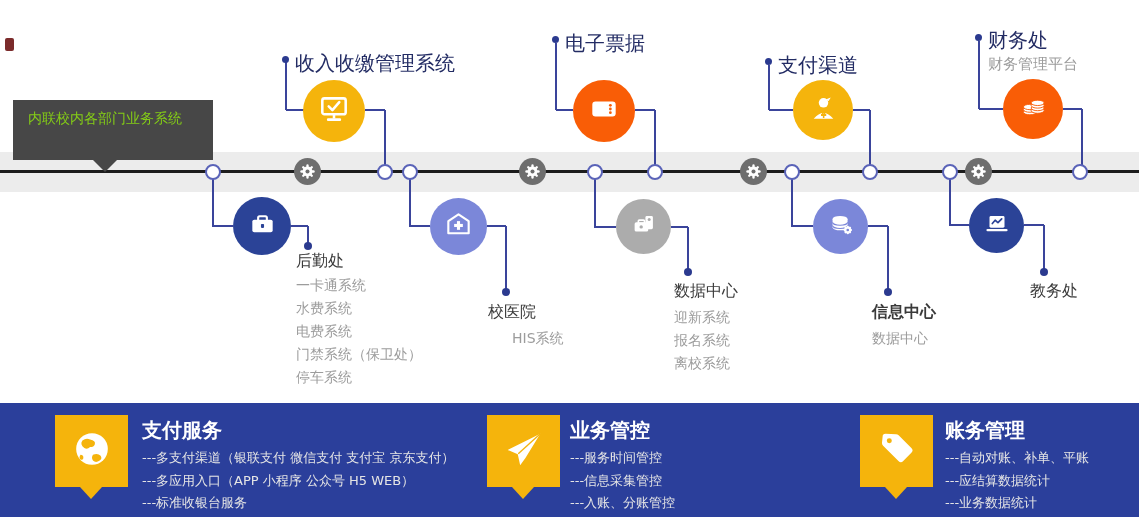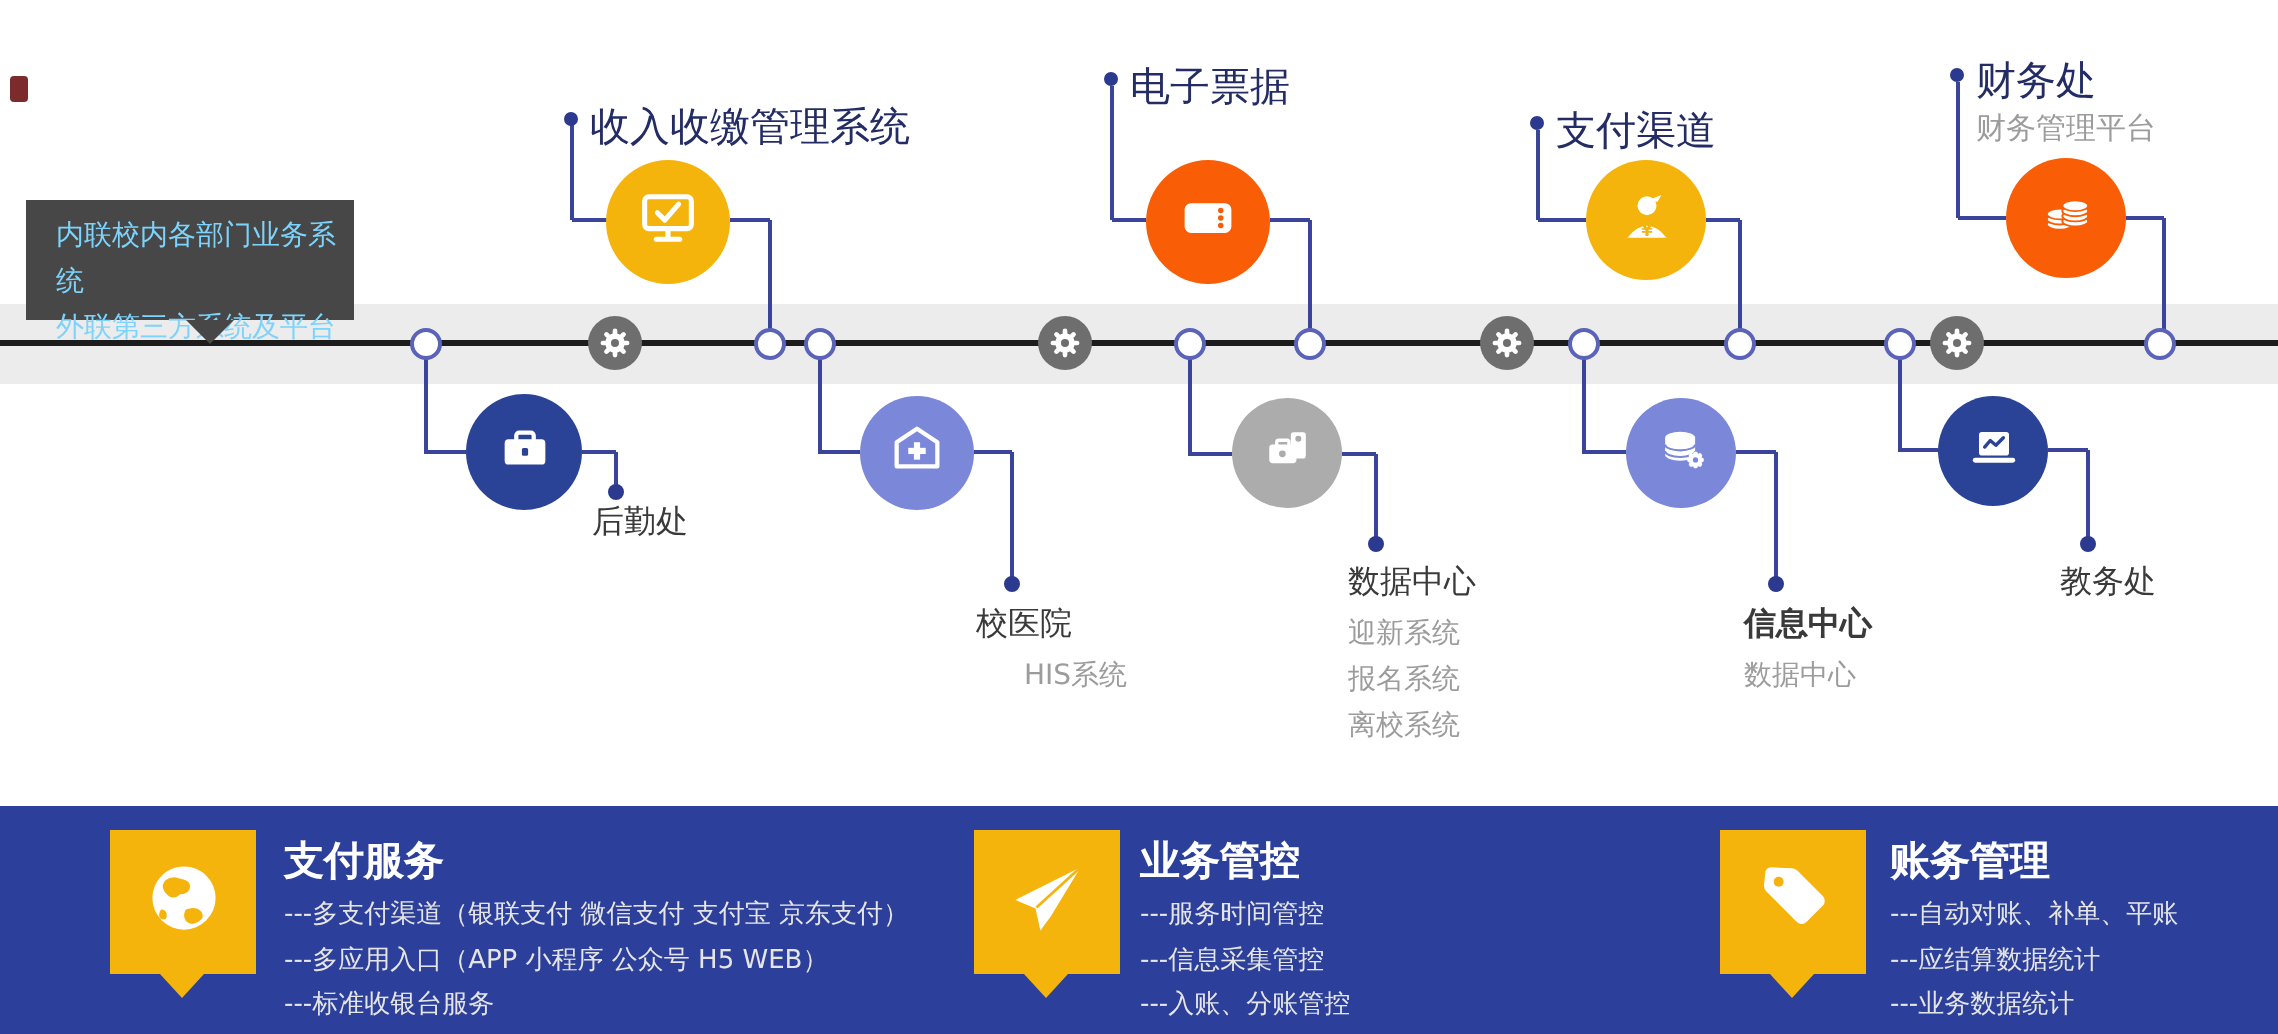--- a/index.html
+++ b/index.html
@@ -17,22 +17,22 @@
   .dot{position:absolute;width:7px;height:7px;border-radius:50%;background:#2B3A8F;z-index:2;}
   .dot8{position:absolute;width:8px;height:8px;border-radius:50%;background:#2B3A8F;z-index:2;}
   
   .circle{position:absolute;border-radius:50%;display:flex;align-items:center;justify-content:center;z-index:2;}
   
   .toplabel{position:absolute;font-size:20px;color:#232C64;white-space:nowrap;z-index:2;}
   .sublabel{position:absolute;font-size:15px;color:#9C9C9C;white-space:nowrap;z-index:2;}
   .btitle{position:absolute;font-size:16px;color:#3A3A3A;white-space:nowrap;z-index:2;}
   .blist{position:absolute;font-size:14px;color:#9C9C9C;line-height:23px;white-space:nowrap;z-index:2;}
   
-  .tooltip{position:absolute;left:13px;top:100px;width:164px;height:60px;background:#474747;z-index:4;
-           color:#7dd3fc;font-size:14px;line-height:23px;padding:7px 0 0 15px;box-sizing:border-box;}
+  .tooltip{position:absolute;left:13px;top:100px;width:200px;height:60px;background:#474747;z-index:4;
+           color:#84cc16;font-size:14px;line-height:23px;padding:7px 0 0 15px;box-sizing:border-box;}
   .tooltip-arrow{position:absolute;left:80px;bottom:-12px;width:0;height:0;
                  border-left:12px solid transparent;border-right:12px solid transparent;border-top:12px solid #474747;}
   
   .footer{position:absolute;left:0;top:403px;width:1139px;height:114px;background:#2B3F9B;z-index:5;}
   .badge{position:absolute;top:12px;width:73px;height:72px;background:#F5B40C;
          display:flex;align-items:center;justify-content:center;}
   .badge-tail{position:absolute;top:84px;width:0;height:0;
               border-left:11px solid transparent;border-right:11px solid transparent;border-top:12px solid #F5B40C;}
   .ftitle{position:absolute;top:14px;color:#fff;font-size:20px;font-weight:bold;white-space:nowrap;}
   .flines{position:absolute;top:44px;color:#e5e5e5;font-size:13px;line-height:22.5px;white-space:nowrap;}
@@ -42,21 +42,20 @@
 <body>
 
 <div id="stage">
 
   <div class="corner-marker"></div>
   <div class="band"></div>
   <div class="mainline"></div>
 
   <div class="tooltip">
     <div>内联校内各部门业务系统</div>
-    <div>外联第三方系统及平台</div>
     <div class="tooltip-arrow"></div>
   </div>
 
   <div class="tnode" style="left:205px;top:164px;"></div>
   <div class="tnode" style="left:377px;top:164px;"></div>
   <div class="tnode" style="left:402px;top:164px;"></div>
   <div class="tnode" style="left:587px;top:164px;"></div>
   <div class="tnode" style="left:647px;top:164px;"></div>
   <div class="tnode" style="left:784px;top:164px;"></div>
   <div class="tnode" style="left:862px;top:164px;"></div>
@@ -194,20 +193,27 @@
           <rect x="11.5" y="7.5" width="9" height="6" rx="1.5" fill="none" stroke="#fff" stroke-width="2.2"></rect>
           <rect x="5.5" y="11" width="21" height="13" rx="2" fill="#fff"></rect>
           <rect x="14.4" y="15.5" width="3.2" height="4" rx="0.8" fill="#2B4397"></rect>
         </svg>
     </span>
   </div>
   <div class="hline" style="left:291px;top:225px;width:17px;"></div>
   <div class="vline" style="left:307px;top:226px;height:18px;"></div>
   <div class="dot8" style="left:304px;top:242px;"></div>
   <div class="btitle" style="left:296px;top:251px;">后勤处</div>
+  <div class="blist" style="left:296px;top:274px;">
+    <div>一卡通系统</div>
+    <div>水费系统</div>
+    <div>电费系统</div>
+    <div>门禁系统（保卫处）</div>
+    <div>停车系统</div>
+  </div>
 
   <div class="vline" style="left:409px;top:172px;height:54px;"></div>
   <div class="hline" style="left:409px;top:225px;width:21px;"></div>
   <div class="circle" style="left:430px;top:198px;width:57px;height:57px;background:#7B87D9;">
     <span>
       <svg width="31" height="31" viewBox="0 0 32 32">
           <path d="M16 5.5 L26.5 12.5 V25 H5.5 V12.5 Z" fill="none" stroke="#fff" stroke-width="2.2" stroke-linejoin="round"></path>
           <rect x="14.4" y="12.5" width="3.2" height="9" fill="#fff"></rect>
           <rect x="11.5" y="15.4" width="9" height="3.2" fill="#fff"></rect>
         </svg>

